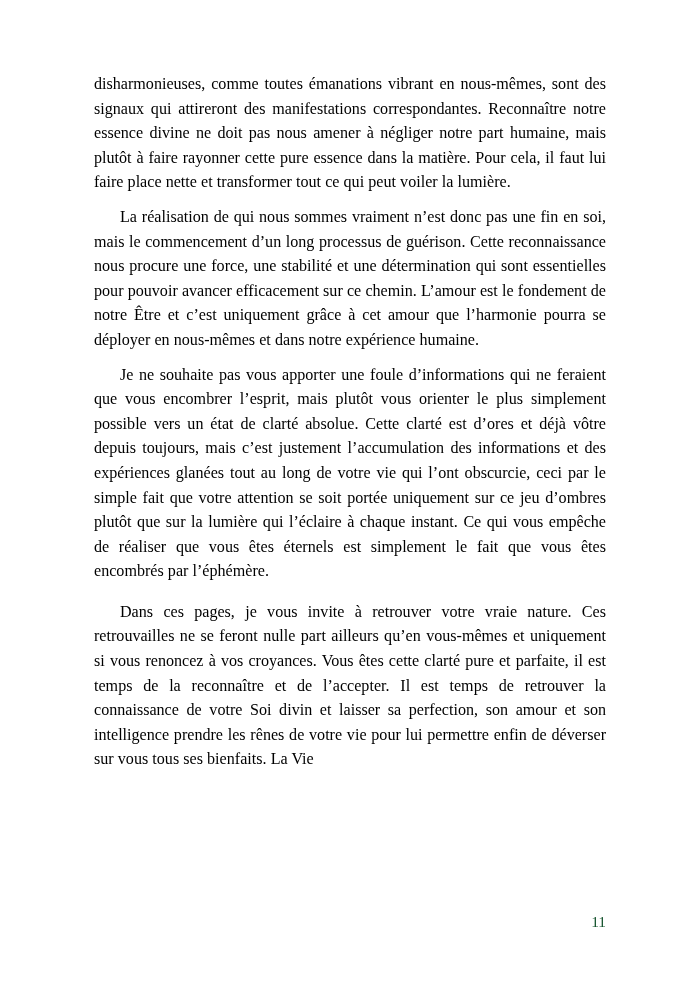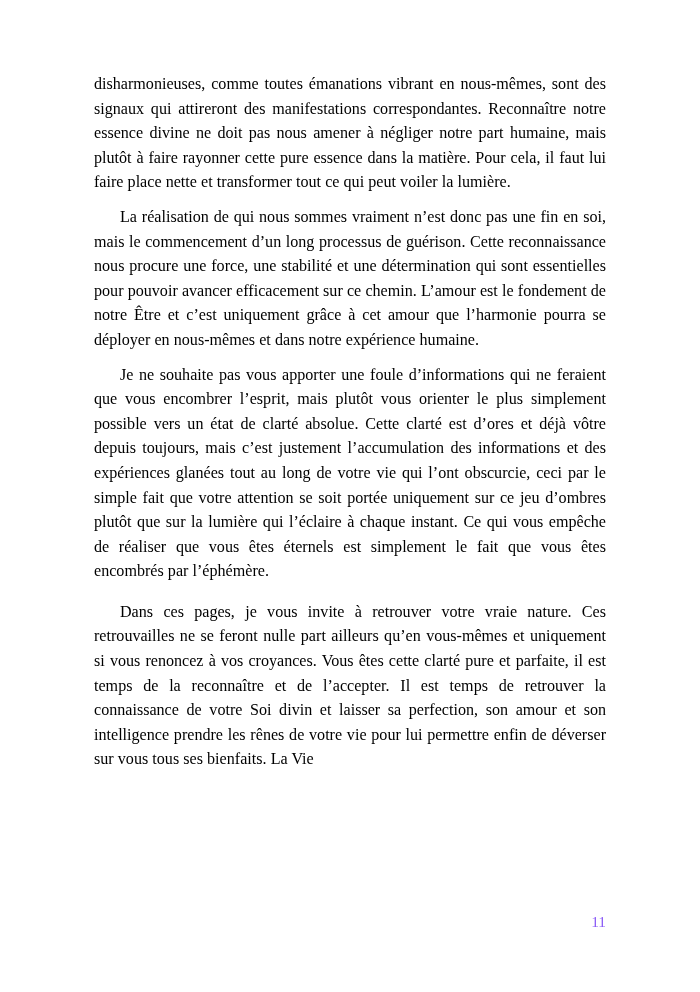--- a/index.html
+++ b/index.html
@@ -43,21 +43,21 @@
   }
   .folio {
     position: absolute;
     left: 0;
     top: 912px;
     width: 606px;
     text-align: right;
     font-size: 15.4px;
     line-height: 20px;
     font-family: "Liberation Serif", "DejaVu Serif", serif;
-    color: #8b5cf6;
+    color: #14532d;
   }
 </style>
 </head>
 <body>
 
 <div class="page">
 
   <div class="textblock">
 
     <p class="para first">disharmonieuses, comme toutes émanations vibrant en nous-mêmes, sont des signaux qui attireront des manifestations correspondantes. Reconnaître notre essence divine ne doit pas nous amener à négliger notre part humaine, mais plutôt à faire rayonner cette pure essence dans la matière. Pour cela, il faut lui faire place nette et transformer tout ce qui peut voiler la lumière.</p>

